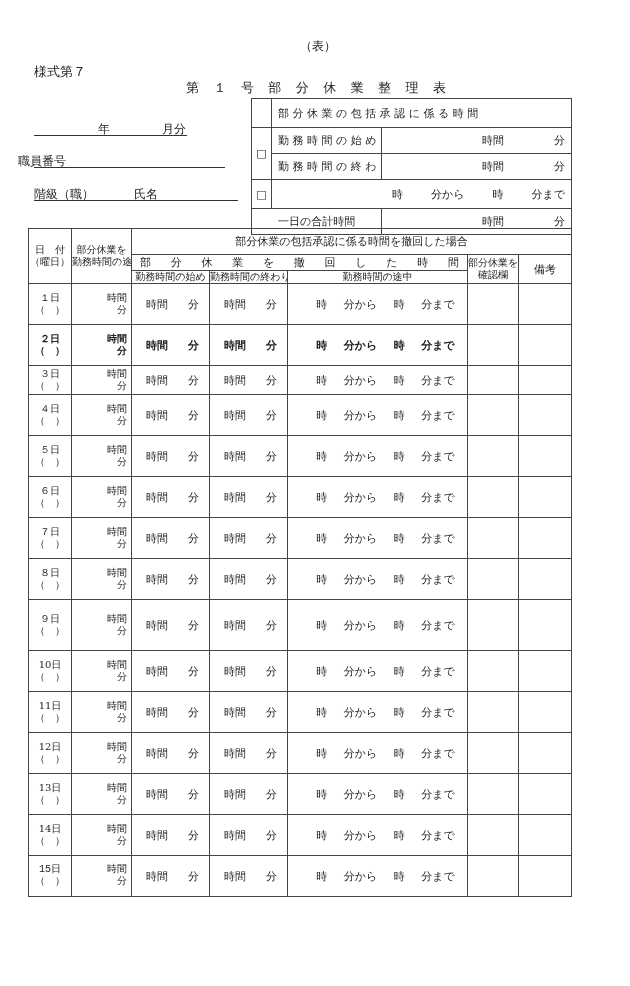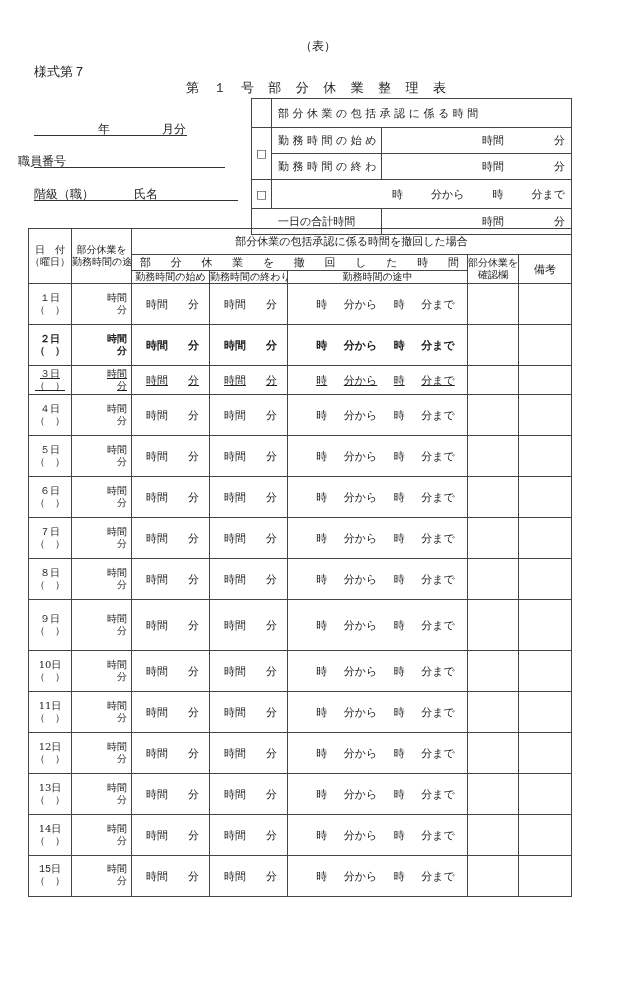--- a/index.html
+++ b/index.html
@@ -205,21 +205,21 @@
           <div class="mid">
             <span>時</span>
             <span>分から</span>
             <span>時</span>
             <span>分まで</span>
           </div>
         </td>
         <td></td>
         <td></td>
       </tr>
-      <tr style="height: 29px; text-decoration: underline;">
+      <tr style="height: 29px;">
         <td class="c sm">
           <div>３日</div>
           <div>（　）</div>
         </td>
         <td class="r sm" style="padding-right:4px">
           <div>時間</div>
           <div>分</div>
         </td>
         <td>
           <div class="tm">

